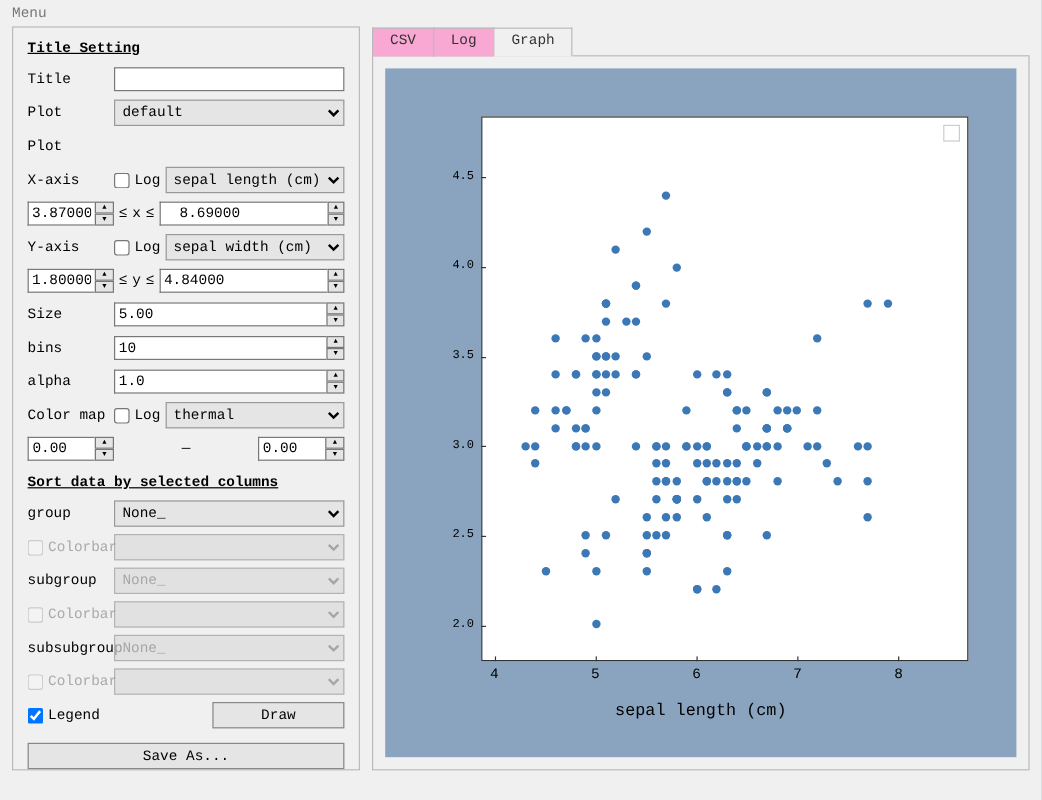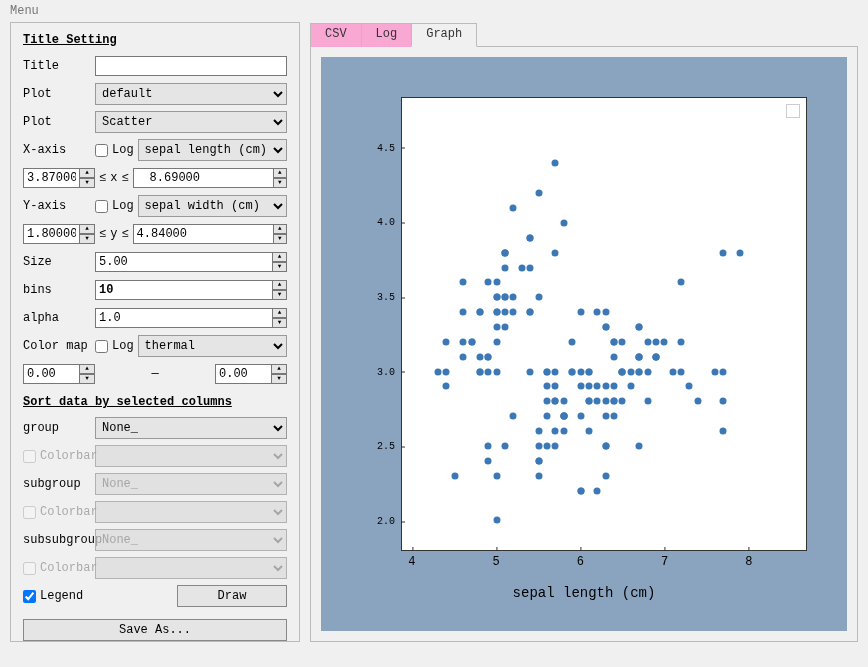--- a/index.html
+++ b/index.html
@@ -66,23 +66,20 @@
 
     <div class="form-row">
       <span class="lbl">Plot</span>
       <div class="ctrls">
             <select class="sel"><option>default</option></select>
           </div>
     </div>
 
     <div class="form-row">
       <span class="lbl">Plot</span>
-      <div class="ctrls">
-            <select class="sel"><option>Scatter</option></select>
-          </div>
     </div>
 
     <div class="form-row">
       <span class="lbl">X-axis</span>
       <div class="ctrls">
         <label class="chk">
               <input type="checkbox" style="">
               <span>Log</span>
             </label>
         <select class="sel"><option>sepal length (cm)</option></select>
@@ -147,21 +144,21 @@
                 <button>▲</button>
                 <button>▼</button>
               </div>
             </div>
           </div>
     </div>
     <div class="form-row">
       <span class="lbl">bins</span>
       <div class="ctrls">
             <div class="spin" style="flex:1">
-              <input style="width: 100%; font-weight: bold;" value="10">
+              <input style="width: 100%;" value="10">
               <div class="btns">
                 <button>▲</button>
                 <button>▼</button>
               </div>
             </div>
           </div>
     </div>
     <div class="form-row">
       <span class="lbl">alpha</span>
       <div class="ctrls">

